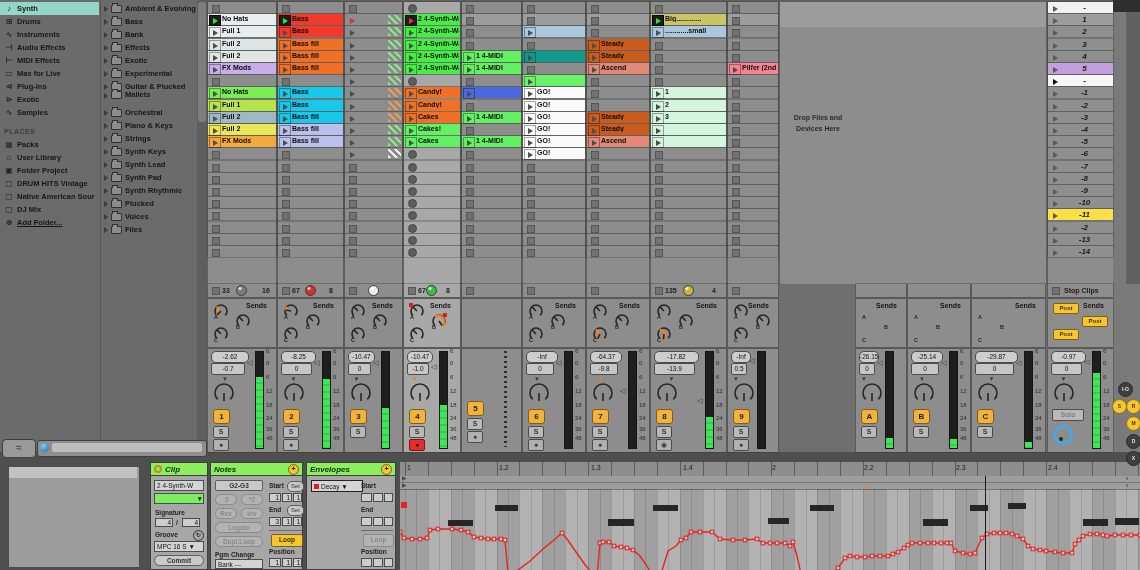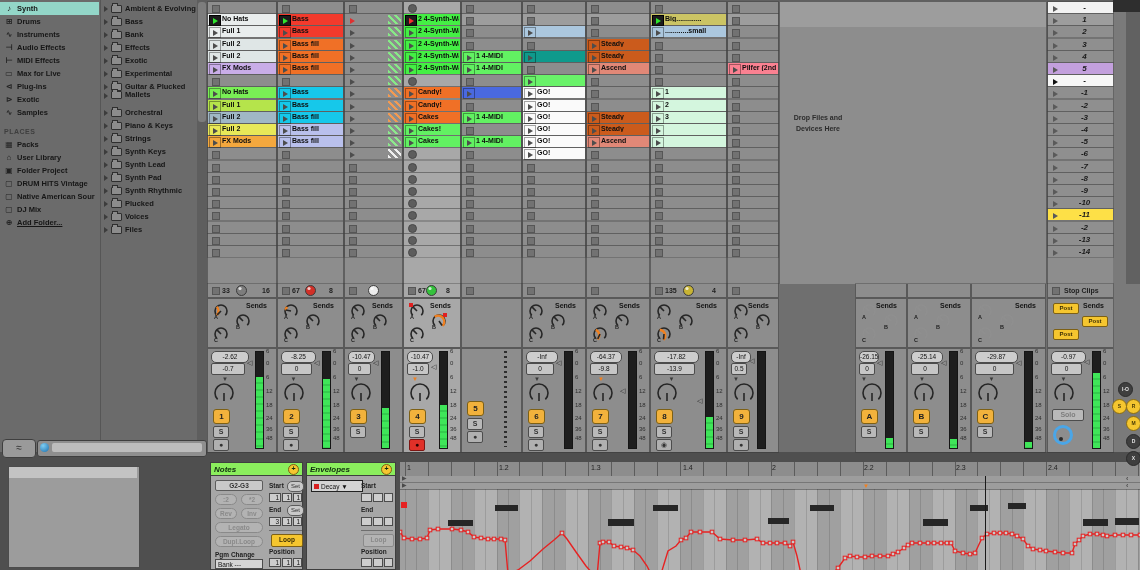--- a/index.html
+++ b/index.html
@@ -262,20 +262,36 @@
 
   <div class="abs" style="left:2px;top:439px;width:32px;height:17px;background:#9a9a9a;border:1px solid #3f3f3f;border-radius:4px;text-align:center;line-height:15px;font-size:10px;color:#2a2a2a;">≈</div>
   <div class="abs" style="left:37px;top:440px;width:168px;height:15px;background:#8f8f8f;border:1px solid #3f3f3f;border-radius:3px;">
     <span class="abs" style="left:2px;top:2px;width:9px;height:9px;border-radius:50%;background:radial-gradient(circle at 35% 30%,#7ecdf2,#1b6fae);"></span>
     <span class="abs" style="left:14px;top:2px;width:150px;height:9px;background:#bdbdbd;border-radius:2px;"></span>
   </div>
 
   <div class="abs" id="infobox"></div>
   <div class="abs" id="infohead"></div>
 
+  <div class="panel" style="left:150px;width:58px;">
+    <div class="phead">
+      <span style="width:8px;height:8px;border-radius:50%;border:2px solid #c98a20;box-sizing:border-box;"></span>
+      <span>Clip</span>
+    </div>
+    <div class="pfield" style="left:3px;top:17px;width:50px;">2 4-Synth-W</div>
+    <div class="pfield" style="left:3px;top:30px;width:50px;background:#7def5e;text-align:right;">▼</div>
+    <div class="plabel" style="left:4px;top:46px;">Signature</div>
+    <div class="digit" style="left:4px;top:55px;width:18px;">4</div>
+    <div class="plabel" style="left:25px;top:56px;">/</div>
+    <div class="digit" style="left:31px;top:55px;width:18px;">4</div>
+    <div class="plabel" style="left:4px;top:68px;">Groove</div>
+    <div class="plabel" style="left:42px;top:67px;width:9px;height:9px;border:1px solid #333;border-radius:50%;text-align:center;line-height:8px;font-size:6px;">↻</div>
+    <div class="pfield" style="left:3px;top:78px;width:50px;"><span>MPC 16 S</span> ▼</div>
+    <div class="ppill" style="left:3px;top:92px;width:50px;">Commit</div>
+  </div>
 
   <div class="panel" style="left:210px;width:93px;">
     <div class="phead">
       <span>Notes</span>
       <span style="position:absolute;right:3px;width:9px;height:9px;border-radius:50%;background:#f5c62f;border:1px solid #7d6015;text-align:center;line-height:8px;font-size:7px;font-style:normal;">+</span>
     </div>
     <div class="ppill" style="left:4px;top:17px;width:48px;border-radius:2px;">G2-G3</div>
     <div class="ppill dis" style="left:4px;top:31px;width:22px;">:2</div>
     <div class="ppill dis" style="left:30px;top:31px;width:22px;">*2</div>
     <div class="ppill dis" style="left:4px;top:45px;width:22px;">Rev</div>

